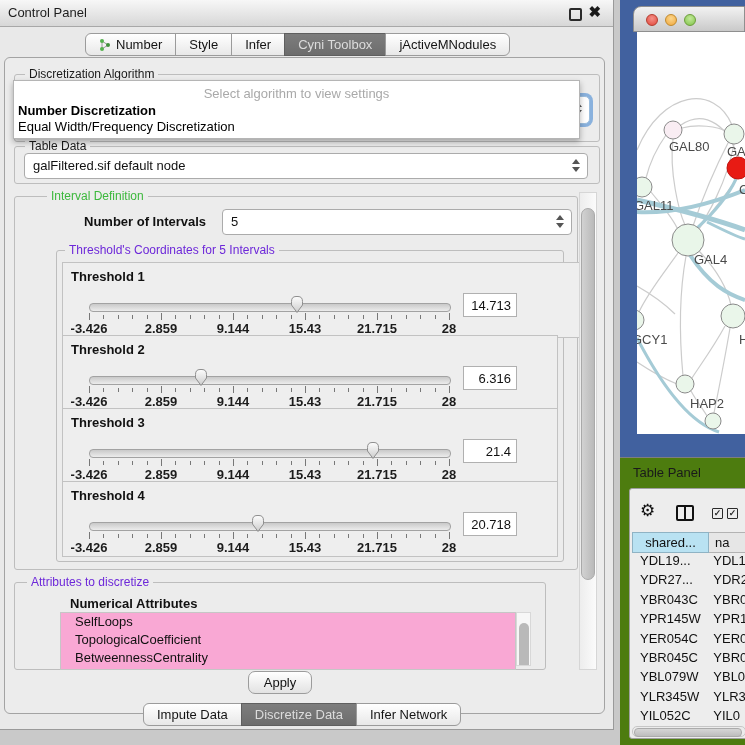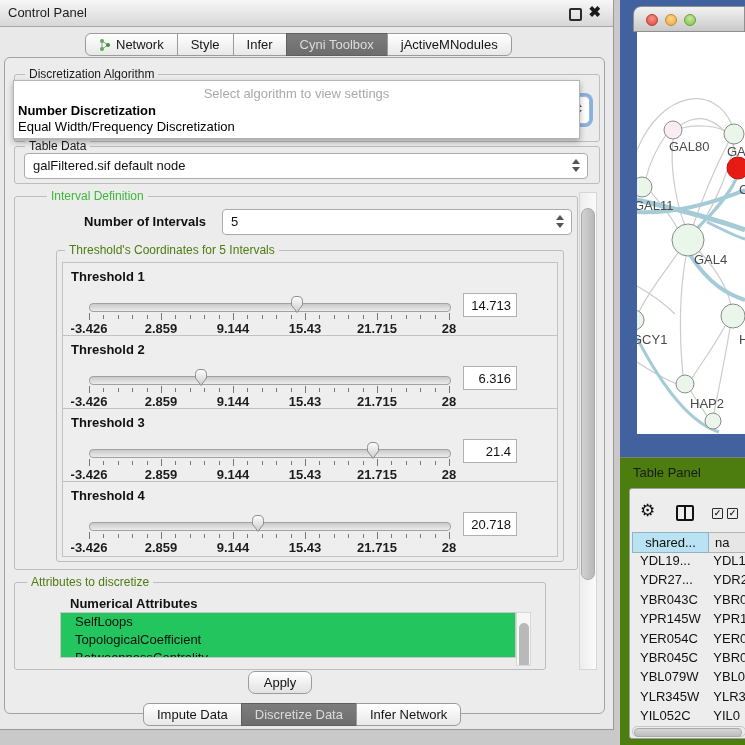--- a/index.html
+++ b/index.html
@@ -27,21 +27,21 @@
   #top-tabs{left:85px;top:33px;}
   #bottom-tabs{left:143px;top:703px;}
 
   
   #content-panel{left:4px;top:57px;width:599px;height:655px;background:#ececec;
     border:1px solid #a3a3a3;border-radius:6px;}
 
   .groupbox{border:1px solid #bdbdbd;border-radius:3px;}
   .grouptitle{position:absolute;top:-8px;left:10px;background:#ececec;padding:0 4px;
     font-size:12px;color:#1a1a1a;white-space:nowrap;}
-  .gt-green{color:#3cb83c;} .gt-blue{color:#4d7c0f;}
+  .gt-green{color:#3cb83c;} .gt-blue{color:#6d28d9;}
 
   .combo{background:#fff;border:1px solid #ababab;border-radius:4px;font-size:13px;color:#111;}
   .combo .val{position:absolute;left:8px;top:4px;white-space:nowrap;}
   .spin{position:absolute;right:7px;top:5px;width:8px;}
   .spin i{display:block;width:0;height:0;border-left:4px solid transparent;border-right:4px solid transparent;}
   .spin .up{border-bottom:5px solid #555;margin-bottom:3px;}
   .spin .dn{border-top:5px solid #555;}
 
   
   #algo-group{left:14px;top:74px;width:584px;height:66px;}
@@ -84,21 +84,21 @@
   
   #outer-sb-track{left:579px;top:192px;width:16px;height:476px;
     background:linear-gradient(to right,#ededed,#fbfbfb);border:1px solid #d6d6d6;}
   #outer-sb-thumb{left:581px;top:208px;width:12px;height:370px;border-radius:7px;
     background:linear-gradient(to right,#d2d2d2,#b9b9b9);border:1px solid #a9a9a9;}
 
   
   #attr-group{left:14px;top:582px;width:530px;height:86px;}
   #attr-group .grouptitle{left:12px;}
   #attr-list-label{left:70px;top:596px;font-size:13px;font-weight:bold;color:#111;}
-  #attr-list{left:60px;top:612px;width:456px;height:46px;background:#22c55e;
+  #attr-list{left:60px;top:612px;width:456px;height:58px;background:#f9a8d4;
     border:1px solid #c6c6c6;overflow:hidden;box-sizing:border-box;}
   .attr-item{height:18px;line-height:18px;padding-left:14px;font-size:13px;color:#111;white-space:nowrap;}
   #attr-sb-track{left:516px;top:612px;width:15px;height:54px;background:#f7f7f7;
     border:1px solid #d8d8d8;box-sizing:border-box;overflow:hidden;}
   #attr-sb-thumb{position:absolute;left:2px;top:10px;width:10px;height:48px;border-radius:5px;background:#b9b9b9;}
 
   #apply-btn{left:248px;top:671px;width:62px;height:21px;border-radius:7px;
     background:linear-gradient(#ffffff,#e2e2e2);border:1px solid #9c9c9c;
     font-size:13px;color:#111;text-align:center;line-height:21px;}
 
@@ -153,21 +153,21 @@
     </div>
 
     <div id="top-tabs" class="abs tabrow">
       <div class="tab">
         <svg width="12" height="12" viewBox="0 0 12 12">
           <path d="M3 2 L9 6 L3 10 M3 2 L3 10" stroke="#999" fill="none" stroke-width="1"></path>
           <circle cx="3" cy="2" r="2" fill="#55b24e"></circle>
             <circle cx="3" cy="10" r="2" fill="#55b24e"></circle>
           <circle cx="9" cy="6" r="2" fill="#3f8f3a"></circle>
         </svg>
-        <span>Network</span>
+        <span>Number</span>
       </div>
       <div class="tab">
           <span>Style</span>
         </div>
       <div class="tab">
           <span>Infer</span>
         </div>
       <div class="tab sel">
           <span>Cyni Toolbox</span>
         </div>
@@ -213,21 +213,21 @@
       <span class="val">5</span>
       <span class="spin">
           <i class="up"></i>
           <i class="dn"></i>
         </span>
     </div>
     <div id="thresh-group" class="abs groupbox">
       <span class="grouptitle gt-blue">Threshold's Coordinates for 5 Intervals</span>
     </div>
     <div id="thresholds-container" class="abs">
-        <div class="threshold-panel" style="top: 262px;">
+        <div class="threshold-panel" style="top: 262px; padding-left: 32px;">
           <span class="th-label">Threshold 1</span>
           <div class="th-track"></div>
           <span class="tick major" style="left:26.0px"></span>
           <span class="tick minor" style="left:40.4px"></span>
           <span class="tick minor" style="left:54.8px"></span>
           <span class="tick minor" style="left:69.2px"></span>
           <span class="tick minor" style="left:83.6px"></span>
           <span class="tick major" style="left:98.0px"></span>
           <span class="tick minor" style="left:112.4px"></span>
           <span class="tick minor" style="left:126.8px"></span>

